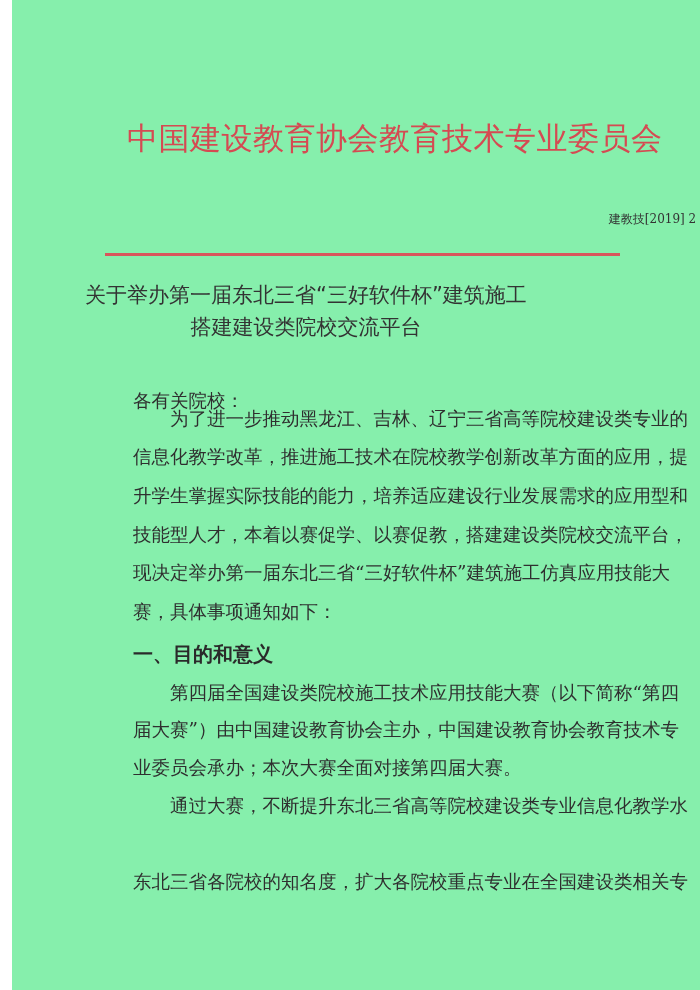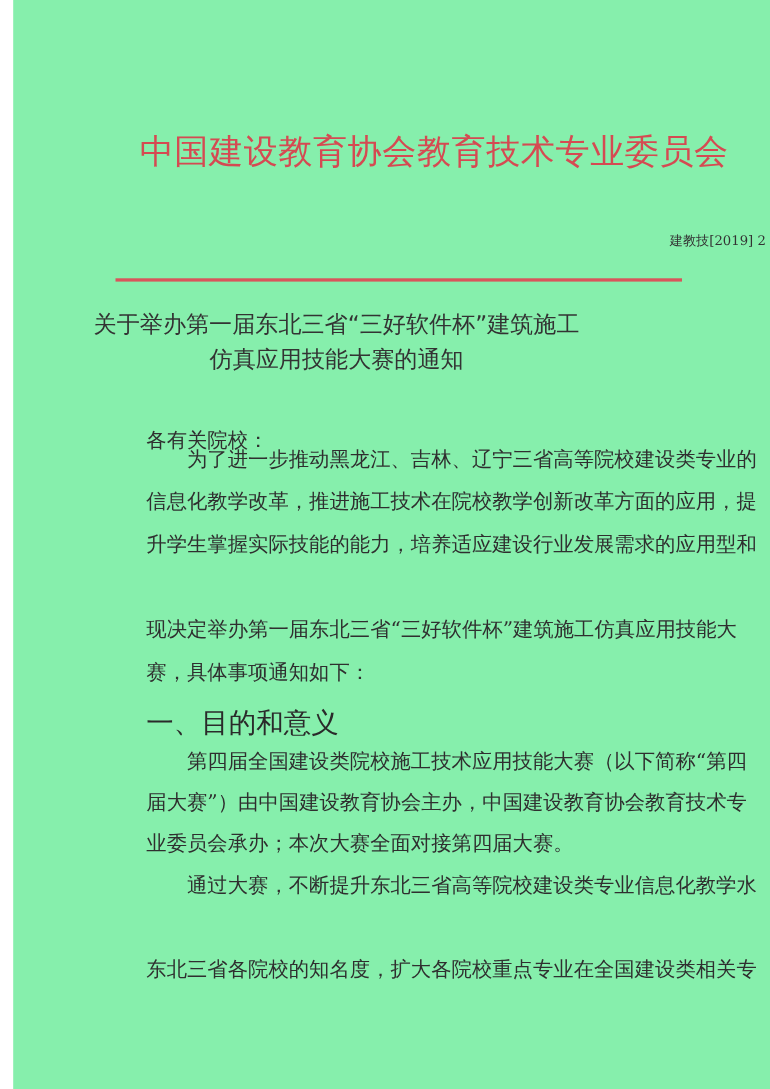--- a/index.html
+++ b/index.html
@@ -10,41 +10,42 @@
     .org-title { left: 115px; top: 123px; width: 476px; font-family: "DejaVu Sans", sans-serif;
                  font-size: 31px; letter-spacing: 0.5px; color: #d54a52; text-align: center; }
     .doc-number { left: 0; top: 213px; width: 700px; text-align: right; font-size: 12px; color: #333; }
     .red-rule { position: absolute; left: 93px; top: 253px; width: 515px; height: 3px; background: #d9555b; }
     .notice-title { left: 0; width: 588px; text-align: center; font-family: "DejaVu Sans", sans-serif;
                     font-size: 21px; color: #333; }
     .body-line { left: 121px; width: 498px; font-size: 18.5px; color: #2f2f2f;
                  text-align: justify; text-align-last: justify; }
     .body-line.indent { left: 158px; width: 461px; }
     .body-line.last { text-align-last: left; }
-    .section-heading { left: 121px; font-family: "DejaVu Sans", sans-serif; font-size: 25px;
-                       color: #2a2a2a; font-weight: normal; text-align: right; }
+    .section-heading { left: 121px; font-family: "DejaVu Sans", sans-serif; font-size: 20px;
+                       color: #2a2a2a; font-weight: bold; text-align: right; }
     .salutation { left: 121px; font-size: 18.5px; color: #2f2f2f; margin-top: 16px; }
   </style>
 </head>
 <body>
 
 <div class="page">
 
   <div class="line org-title">中国建设教育协会教育技术专业委员会</div>
   <div class="line doc-number">建教技[2019] 2 号</div>
   <div class="red-rule"></div>
 
   <div class="line notice-title" style="top:285px;">关于举办第一届东北三省“三好软件杯”建筑施工</div>
-  <div class="line notice-title" style="top:317px;">仿真应用技能大赛的通知</div>
+  <div class="line notice-title" style="top:317px;">搭建建设类院校交流平台</div>
 
   <div class="line salutation" style="top:376px;">各有关院校：</div>
 
   <div class="line body-line indent" style="top:410px;">为了进一步推动黑龙江、吉林、辽宁三省高等院校建设类专业的</div>
   <div class="line body-line" style="top:487px;">升学生掌握实际技能的能力，培养适应建设行业发展需求的应用型和</div>
   <div class="line body-line" style="top:448px;">信息化教学改革，推进施工技术在院校教学创新改革方面的应用，提</div>
+  <div class="line body-line" style="top:526px;">技能型人才，本着以赛促学、以赛促教，搭建建设类院校交流平台，</div>
   <div class="line body-line" style="top:564px;">现决定举办第一届东北三省“三好软件杯”建筑施工仿真应用技能大</div>
   <div class="line body-line last" style="top:603px;">赛，具体事项通知如下：</div>
 
   <div class="line section-heading" style="top:644px;">一、目的和意义</div>
 
   <div class="line body-line indent" style="top:684px;">第四届全国建设类院校施工技术应用技能大赛（以下简称“第四</div>
   <div class="line body-line" style="top:721px;">届大赛”）由中国建设教育协会主办，中国建设教育协会教育技术专</div>
   <div class="line body-line last" style="top:759px;">业委员会承办；本次大赛全面对接第四届大赛。</div>
 
   <div class="line body-line indent" style="top:797px;">通过大赛，不断提升东北三省高等院校建设类专业信息化教学水</div>

